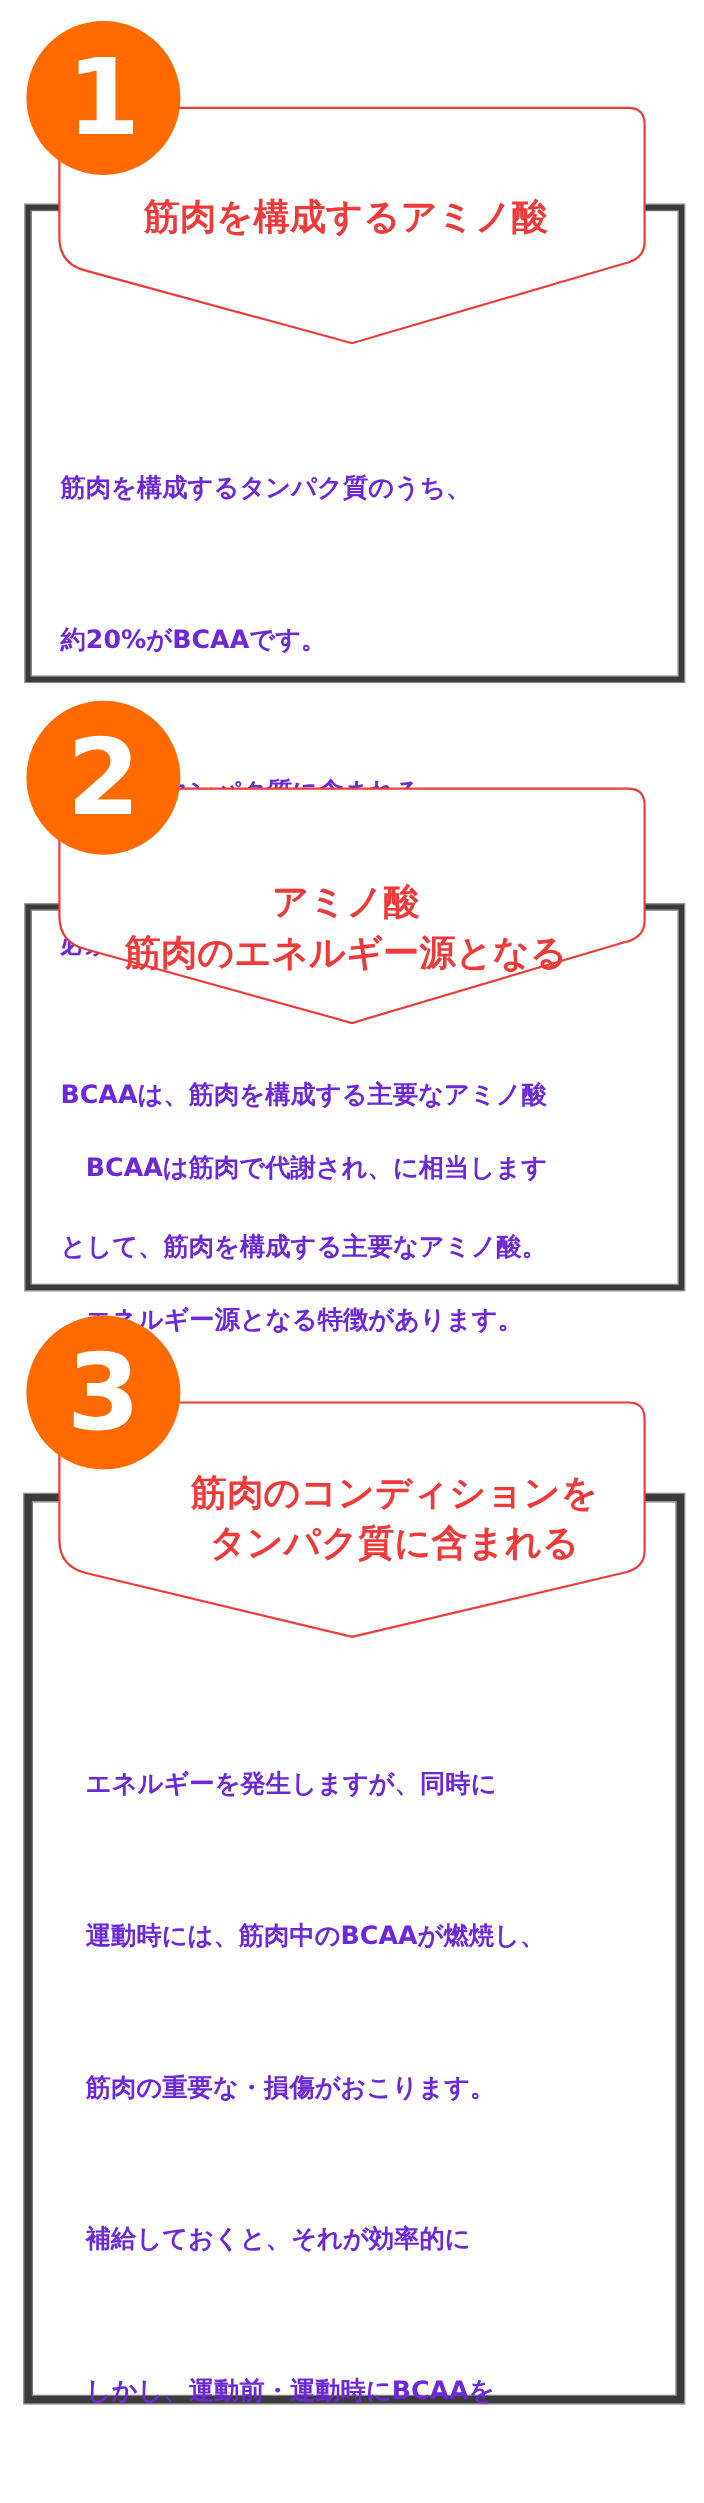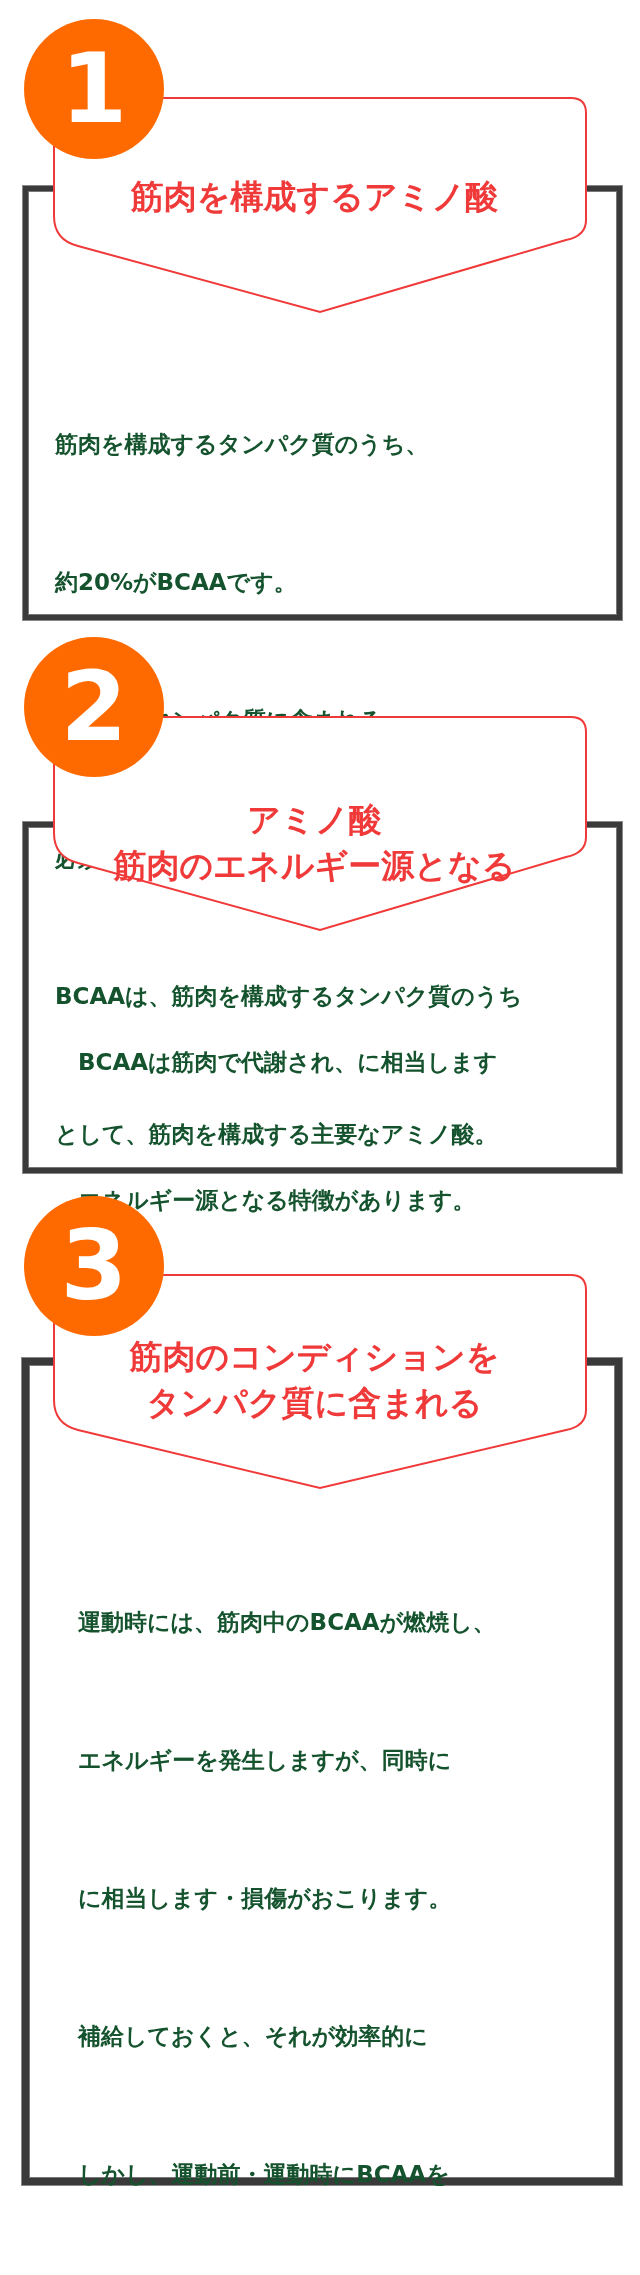--- a/index.html
+++ b/index.html
@@ -18,21 +18,21 @@
     font-size: 96px; line-height: 140px; text-align: center;
     font-family: "DejaVu Sans", sans-serif; z-index: 3;
   }
   .shape { position: absolute; left: 0; z-index: 2; overflow: visible; }
   .title {
     position: absolute; left: 54px; width: 521px; text-align: center;
     color: #f03a3a; font-weight: bold; font-size: 33px; line-height: 46px;
     z-index: 4; letter-spacing: 0px;
   }
   .body-text {
-    position: absolute; color: #14532d; font-weight: bold;
+    position: absolute; color: #6d28d9; font-weight: bold;
     font-size: 23px; line-height: 46px; white-space: pre; z-index: 1;
   }
   .line { display: block; height: 46px; }
 </style>
 </head>
 <body>
 
 <section>
   <div class="grey-box" style="left:23px; top:186px; width:599px; height:434px;"></div>
   <svg class="shape" width="640" height="330" style="top:0;">
@@ -40,21 +40,21 @@
   </svg>
   <div class="badge" style="left:24px; top:19px;"><span>1</span></div>
   <div class="title" style="top:174px;">
     <span class="line">筋肉を構成するアミノ酸</span>
   </div>
   <div class="body-text" style="left:55px; top:329px;">
     <span class="line">筋肉を構成するタンパク質のうち、</span>
     <span class="line">約20%がBCAAです。</span>
     <span class="line">これは、タンパク質に含まれる</span>
     <span class="line">必須アミノ酸の約30%〜40%に相当します。</span>
-    <span class="line">BCAAは、筋肉を構成するタンパク質のうち</span>
+    <span class="line">BCAAは、筋肉を構成する主要なアミノ酸</span>
     <span class="line">として、筋肉を構成する主要なアミノ酸。</span>
   </div>
 </section>
 
 <section>
   <div class="grey-box" style="left:23px; top:822px; width:599px; height:351px;"></div>
   <svg class="shape" width="640" height="260" style="top:700px;">
     <path d="M 69 17 L 571 17 Q 586 17 586 32 L 586 137 Q 586 153 566 157 L 320 230 L 78 163 Q 54 157 54 133 L 54 32 Q 54 17 69 17 Z" fill="#ffffff" stroke="#f03a3a" stroke-width="2"></path>
   </svg>
   <div class="badge" style="left:24px; top:637px;"><span>2</span></div>
@@ -68,28 +68,28 @@
     <span class="line">アミノ酸で筋肉だけで代謝されるのは</span>
   </div>
 </section>
 
 <section>
   <div class="grey-box thick" style="left:22px; top:1358px; width:600px; height:827px;"></div>
   <svg class="shape" width="640" height="240" style="top:1260px;">
     <path d="M 69 15 L 571 15 Q 586 15 586 30 L 586 150 Q 586 166 566 170 L 320 228 L 78 170 Q 54 164 54 140 L 54 30 Q 54 15 69 15 Z" fill="#ffffff" stroke="#f03a3a" stroke-width="2"></path>
   </svg>
   <div class="badge" style="left:24px; top:1196px;"><span>3</span></div>
-  <div class="title" style="top:1334px;">
+  <div class="title" style="top:1334px;margin-left:44px;">
     <span class="line">筋肉のコンディションを</span>
     <span class="line">タンパク質に含まれる</span>
   </div>
   <div class="body-text" style="left:78px; top:1507px;">
+    <span class="line">エネルギーを発生しますが、同時に</span>
     <span class="line">運動時には、筋肉中のBCAAが燃焼し、</span>
-    <span class="line">エネルギーを発生しますが、同時に</span>
-    <span class="line">に相当します・損傷がおこります。</span>
+    <span class="line">筋肉の重要な・損傷がおこります。</span>
     <span class="line">補給しておくと、それが効率的に</span>
     <span class="line">しかし、運動前・運動時にBCAAを</span>
     
     
     
     
     
     
     
     

